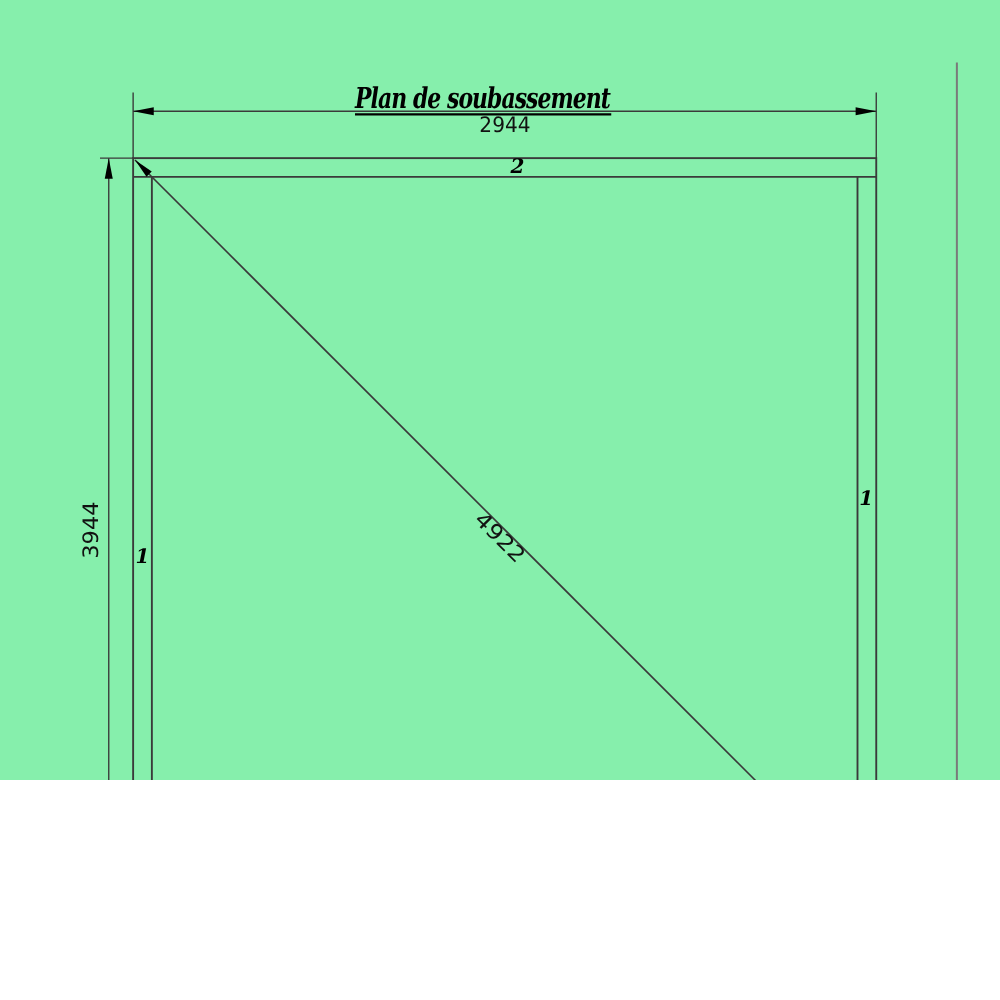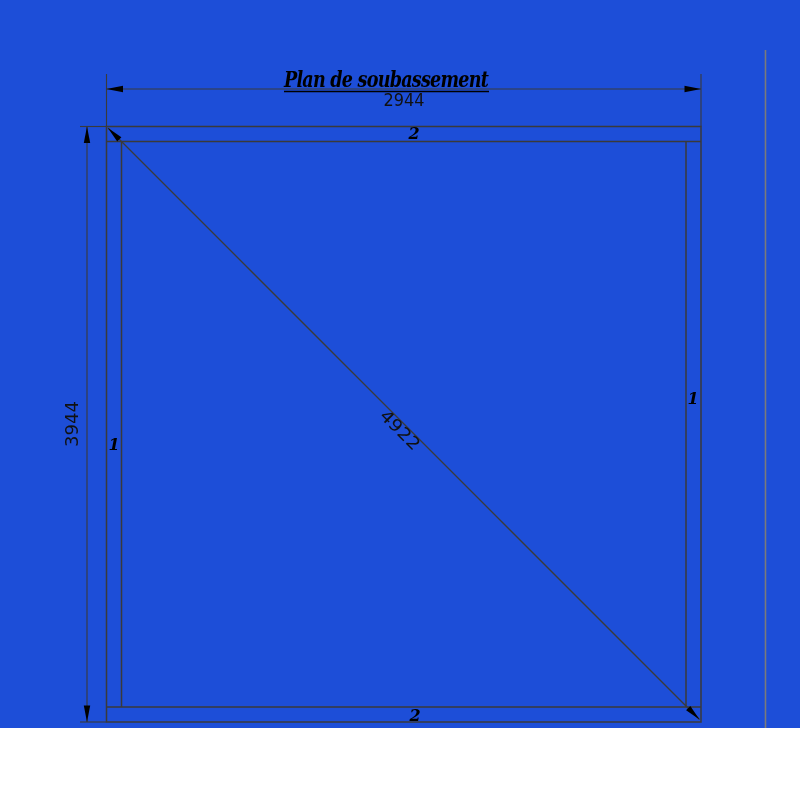--- a/index.html
+++ b/index.html
@@ -4,22 +4,22 @@
 <style>
   html, body {
     margin: 0;
     padding: 0;
     background: #ffffff;
     font-family: "DejaVu Sans", sans-serif;
   }
   .sheet {
     position: relative;
     width: 800px;
-    height: 728px;
-    background: #1d4ed8;
+    height: 624px;
+    background: #86efac;
     overflow: hidden;
   }
   svg { display: block; }
   .dim-text {
     font-family: "DejaVu Sans", sans-serif;
     font-size: 17px;
     fill: #111111;
   }
   .part-label {
     font-family: "DejaVu Serif", serif;

